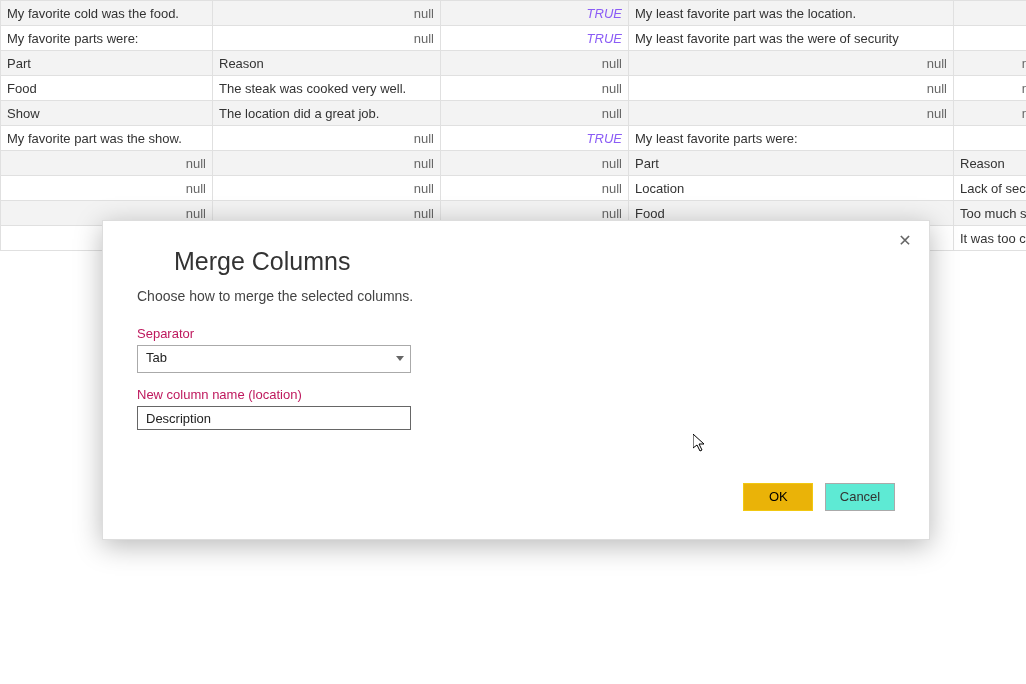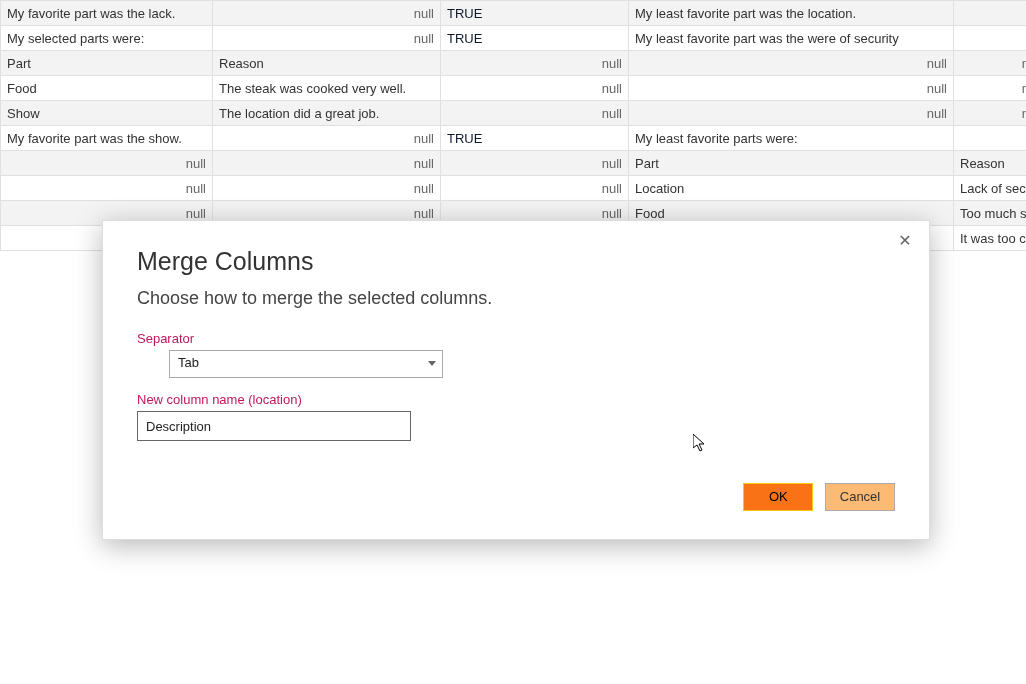--- a/index.html
+++ b/index.html
@@ -27,21 +27,23 @@
       text-overflow: clip;
       vertical-align: middle;
     }
     .table tr:nth-child(odd) td { background: #f3f3f3; }
     .table tr:nth-child(even) td { background: #ffffff; }
     .null {
       color: #666;
       text-align: right;
     }
     .true {
-      color: #0f172a;
+      font-style: italic;
+      color: #8b5cf6;
+      text-align: right;
     }
     .col1 { width: 212px; }
     .col2 { width: 228px; }
     .col3 { width: 188px; }
     .col4 { width: 325px; }
     .col5 { width: 95px; }
     .overlay {
       position: absolute;
       left: 102px;
       top: 220px;
@@ -62,57 +64,57 @@
       text-align: center;
     }
     .dlg-inner {
       padding: 26px 34px;
     }
     .dlg-title {
       font-size: 25px;
       font-weight: 300;
       color: #333;
       margin-bottom: 12px;
+      margin-left: 37px;
     }
     .dlg-sub {
-      font-size: 18px;
+      font-size: 14px;
       color: #444;
       margin-bottom: 22px;
     }
     .fld-label {
       font-size: 13px;
       color: #be185d;
       margin-bottom: 4px;
     }
     .select-wrap {
       position: relative;
       width: 274px;
       height: 28px;
       border: 1px solid #aaa;
       background: #fff;
       margin-bottom: 14px;
-      margin-left: 32px;
     }
     .select-text {
       padding: 4px 8px;
       font-size: 13px;
       color: #222;
     }
     .select-caret {
       position: absolute;
       right: 6px;
       top: 10px;
       width: 0; height: 0;
       border-left: 4px solid transparent;
       border-right: 4px solid transparent;
       border-top: 5px solid #666;
     }
     .text-input {
       width: 274px;
-      height: 30px;
+      height: 24px;
       border: 1px solid #666;
       padding: 4px 8px;
       font-size: 13px;
       font-family: inherit;
       color: #222;
       outline: none;
     }
     .dlg-buttons {
       position: absolute;
       right: 34px;
@@ -123,26 +125,26 @@
       min-width: 70px;
       height: 28px;
       line-height: 26px;
       text-align: center;
       font-size: 13px;
       margin-left: 8px;
       cursor: pointer;
       padding: 0 12px;
     }
     .btn-ok {
-      background: #f97316;
+      background: #eab308;
       border: 1px solid #f2c811;
       color: #000;
     }
     .btn-cancel {
-      background: #fdba74;
+      background: #5eead4;
       border: 1px solid #aaa;
       color: #333;
     }
     .cursor {
       position: absolute;
       left: 693px;
       top: 434px;
       pointer-events: none;
     }
   </style>
@@ -152,28 +154,28 @@
 <table class="table">
   <colgroup>
     <col class="col1">
       <col class="col2">
       <col class="col3">
       <col class="col4">
       <col class="col5">
   </colgroup>
   <tbody id="tbody">
       <tr>
-        <td>My favorite part was the lack.</td>
+        <td>My favorite cold was the food.</td>
         <td class="null">null</td>
         <td class="true">TRUE</td>
         <td>My least favorite part was the location.</td>
         <td></td>
       </tr>
       <tr>
-        <td>My selected parts were:</td>
+        <td>My favorite parts were:</td>
         <td class="null">null</td>
         <td class="true">TRUE</td>
         <td>My least favorite part was  the were of security</td>
         <td></td>
       </tr>
       <tr>
         <td>Part</td>
         <td>Reason</td>
         <td class="null">null</td>
         <td class="null">null</td>

